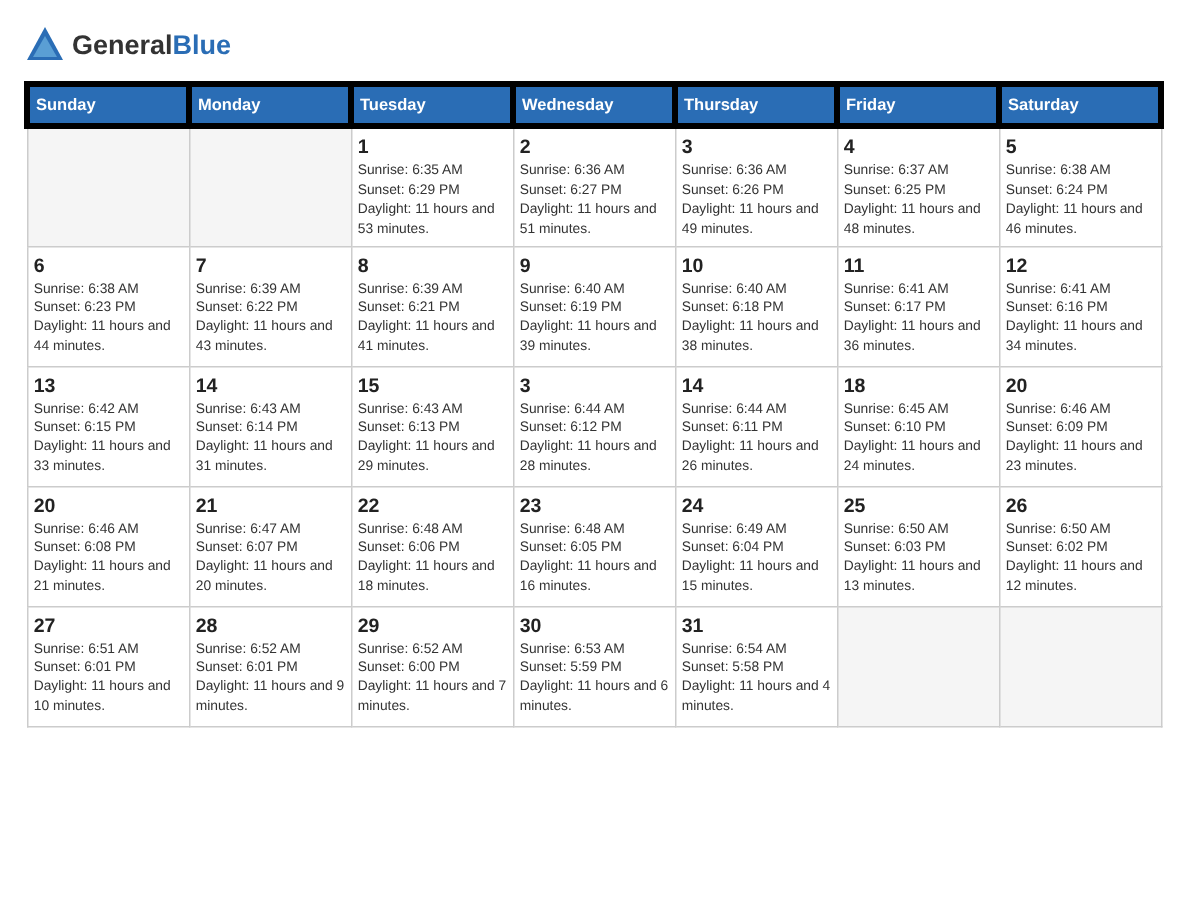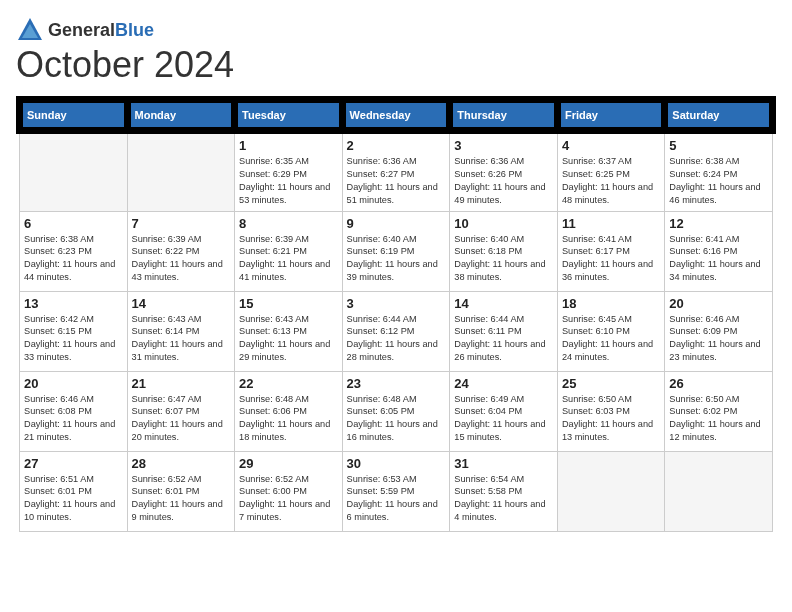--- a/index.html
+++ b/index.html
@@ -8,21 +8,20 @@
       background: #fff;
       width: 792px;
       min-height: 612px;
       padding: 16px;
     }
     .header {
       display: flex;
       justify-content: space-between;
       align-items: flex-start;
       margin-bottom: 10px;
-      flex-direction: column;
     }
     .logo {
       display: flex;
       align-items: center;
       gap: 4px;
     }
     .logo-text-general {
       font-size: 18px;
       font-weight: bold;
       color: #333;
@@ -53,21 +52,21 @@
       border-collapse: collapse;
       font-size: 10px;
     }
     .calendar th {
       background-color: #2a6db5;
       color: #fff;
       padding: 6px 4px;
       text-align: left;
       font-size: 11px;
       font-weight: bold;
-      border: 7px solid #000000;
+      border: 4px solid #000000;
     }
     .calendar td {
       border: 1px solid #ccc;
       vertical-align: top;
       padding: 4px;
       height: 80px;
       width: 108px;
       background: #fff;
     }
     .calendar td.empty {
@@ -92,21 +91,20 @@
   <div class="logo">
     <svg class="logo-icon" viewBox="0 0 28 28">
       <polygon points="14,2 26,24 2,24" fill="#2a6db5"></polygon>
       <polygon points="14,8 22,22 6,22" fill="#5a9fd4"></polygon>
     </svg>
     <div>
       <span class="logo-text-general">General</span><span class="logo-text-blue">Blue</span>
     </div>
   </div>
   <div class="title-section">
-    <div class="month-title">October 2024</div>
   </div>
 </div>
 
 <table class="calendar">
   <thead>
     <tr>
     <th>Sunday</th>
         <th>Monday</th>
         <th>Tuesday</th>
         <th>Wednesday</th>

